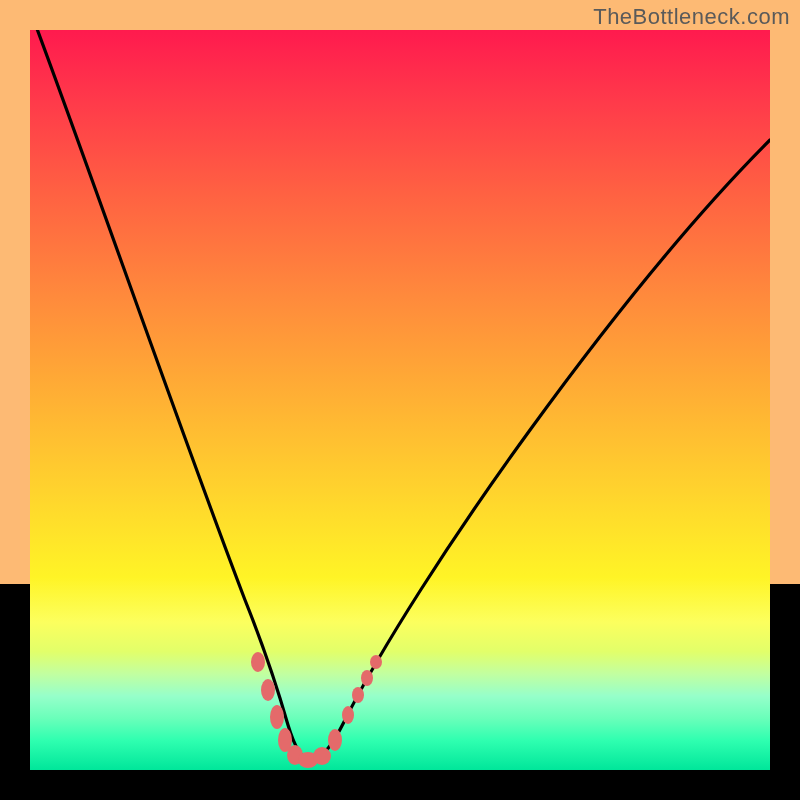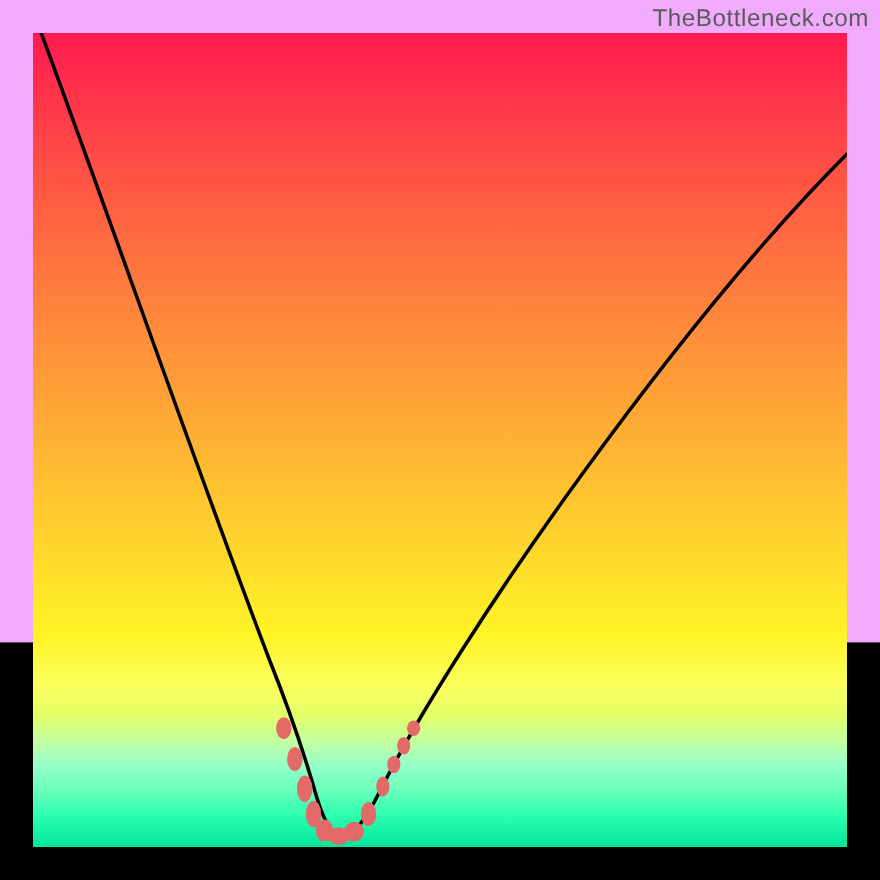--- a/index.html
+++ b/index.html
@@ -8,21 +8,21 @@
     width: 800px;
     height: 800px;
     background: #000;
     overflow: hidden;
     font-family: Arial, Helvetica, sans-serif;
   }
   .frame {
     position: relative;
     width: 800px;
     height: 584px;
-    background: #f0abfc;
+    background: #fdba74;
   }
   .plot {
     position: absolute;
     left: 30px;
     top: 30px;
     width: 740px;
     height: 740px;
     background: linear-gradient(
       to bottom,
       #ff1a4e 0%,

